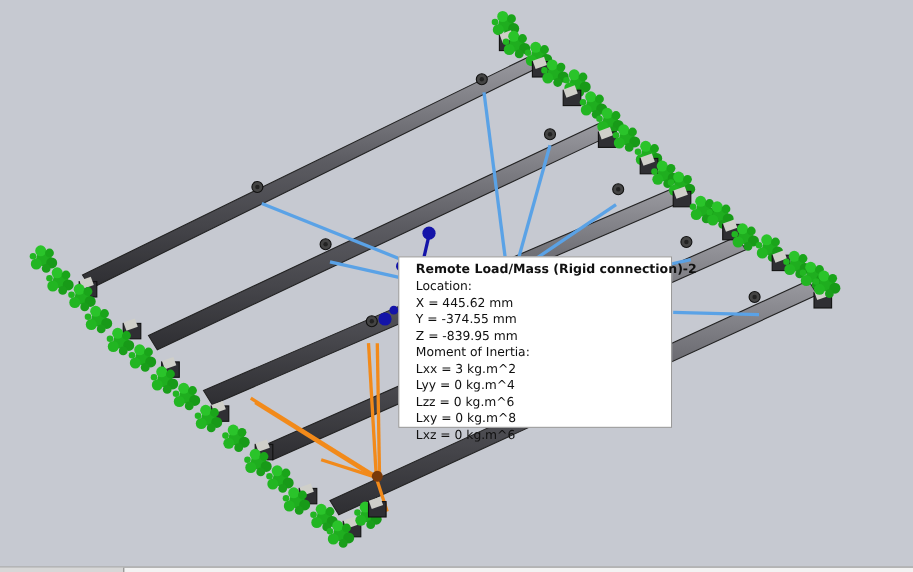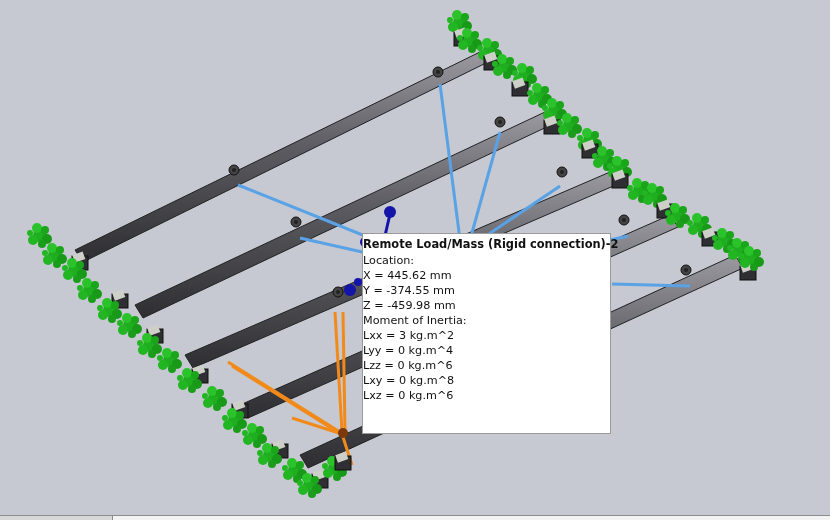--- a/index.html
+++ b/index.html
@@ -9,25 +9,25 @@
       font-family: "Liberation Sans", sans-serif;
       position: relative;
     }
     .viewport {
       position: absolute; left: 0; top: 0; width: 830px; height: 515px;
       background: #c6c9d1;
     }
     .viewport svg { position: absolute; left: 0; top: 0; }
     .tooltip {
       position: absolute; left: 362px; top: 233px;
-      width: 249px; height: 201px;
+      width: 249px; height: 156px;
       background: #ffffff;
       border: 1px solid #9a9a9a;
       box-sizing: border-box;
-      padding: 3px 0 0 0;
+      padding: 3px 0 0 15px;
       font-size: 11.2px; line-height: 15px; color: #111;
       font-family: "DejaVu Sans", sans-serif;
     }
     .tooltip .title { font-weight: bold; font-size: 11.4px; margin-bottom: 1px; }
     .tooltip .line { white-space: nowrap; }
     .bottom-strip {
       position: absolute; left: 0; top: 515px; width: 830px; height: 5px;
       background: #f3f3f3; border-top: 1px solid #8c8c8c;
     }
     .bottom-tab {
@@ -168,21 +168,21 @@
         <use href="#plant" x="335" y="468"></use>
         <use href="#tray" x="343" y="462"></use>
     </g>
   </svg>
 
   <div class="tooltip">
     <div class="title line">Remote Load/Mass (Rigid connection)-2</div>
     <div class="line">Location:</div>
     <div class="line">X = 445.62 mm</div>
     <div class="line">Y = -374.55 mm</div>
-    <div class="line">Z = -459.98 mm</div>
+    <div class="line">Z = -839.95 mm</div>
     <div class="line">Moment of Inertia:</div>
     <div class="line">Lxx = 3 kg.m^2</div>
     <div class="line">Lyy = 0 kg.m^4</div>
     <div class="line">Lzz = 0 kg.m^6</div>
     <div class="line">Lxy = 0 kg.m^8</div>
     <div class="line">Lxz = 0 kg.m^6</div>
   </div>
 </div>
 
 <div class="bottom-strip"></div>

